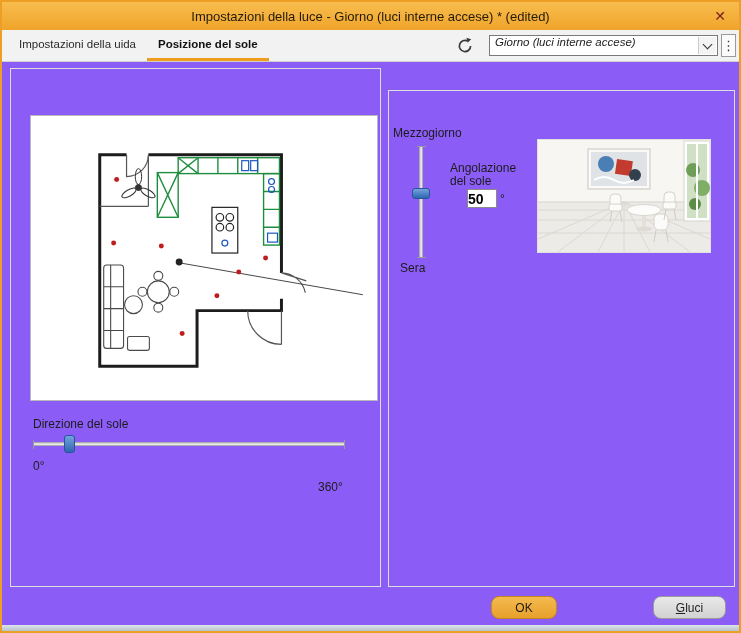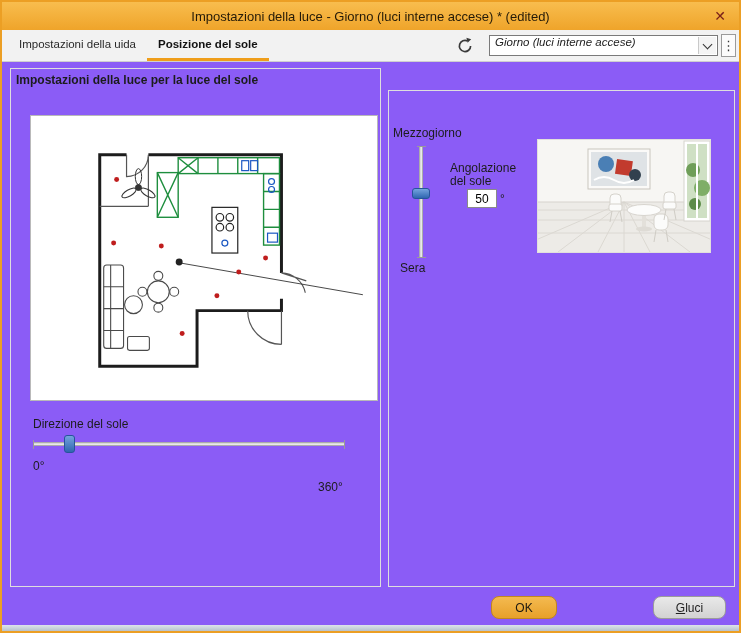--- a/index.html
+++ b/index.html
@@ -55,21 +55,21 @@
   .vslider{position:absolute;left:410px;top:144px;width:18px;height:112px;cursor:pointer;}
   .vslider .track{position:absolute;left:7px;top:0;bottom:0;width:4px;
         background:linear-gradient(90deg,#d2d2d2,#efefef);border:1px solid #ababab;box-sizing:border-box;}
   .vslider .tick{position:absolute;left:5px;height:1px;width:9px;background:#9a9a9a;}
   .vslider .thumb{position:absolute;left:0;top:42px;width:18px;height:11px;border-radius:3px;
         background:linear-gradient(#74a3de,#2f66b0);border:1px solid #27549a;box-sizing:border-box;cursor:grab;}
   .evening-label{position:absolute;left:398px;top:259px;font-size:12px;color:#1c1c1c;}
   .angle-label{position:absolute;left:448px;top:160px;font-size:12px;color:#1c1c1c;line-height:13px;}
   .angle-row{position:absolute;left:465px;top:187px;display:flex;align-items:center;font-size:12px;color:#1c1c1c;}
   .angle-input{width:28px;height:17px;border:1px solid #8a8a8a;background:#fff;
-        font-family:"Liberation Sans",sans-serif;font-size:12px;text-align:center;padding:0;margin-right:3px;}
+        font-family:"Liberation Sans",sans-serif;font-size:14px;text-align:left;padding:0;margin-right:3px;font-weight:bold;}
   .preview{position:absolute;left:535px;top:137px;width:172px;height:112px;
         border:1px solid #e2e0dc;box-sizing:content-box;background:#fff;}
   
   .btn{position:absolute;top:594px;height:23px;box-sizing:border-box;font-size:12px;
        display:flex;align-items:center;justify-content:center;cursor:pointer;color:#1e1a10;border-radius:8px;}
   .btn-ok{left:489px;width:66px;background:linear-gradient(#f4ba50,#e7a02a);border:1px solid #c2871e;}
   .btn-gray{background:linear-gradient(#e9e9e9,#d2d2d2);border:1px solid #9b9b9b;color:#222;}
   .btn-cancel{left:563px;width:73px;margin-top:42px;}
   .btn-help{left:651px;width:73px;}
   .u{text-decoration:underline;}
@@ -100,21 +100,20 @@
     <div class="combo">
       <span>Giorno (luci interne accese)</span>
       <span class="combo-arrow">
           <span class="chev"></span>
         </span>
     </div>
     <div class="dots-btn">⋮</div>
   </div>
 
   <div class="group-left"></div>
-  <div class="panel-header">Impostazioni della luce per la luce del sole</div>
 
   <div class="plan-box">
     <svg viewBox="0 0 348 286" width="100%" height="100%">
 
       <g stroke="#1c1c1c" stroke-width="3" fill="none">
         <path d="M96,39 L69,39 L69,252 L167,252 L167,196 L252,196 L252,184"></path>
         <path d="M118,39 L252,39 L252,158"></path>
       </g>
 
       <g stroke="#555" stroke-width="1.2" fill="none">

